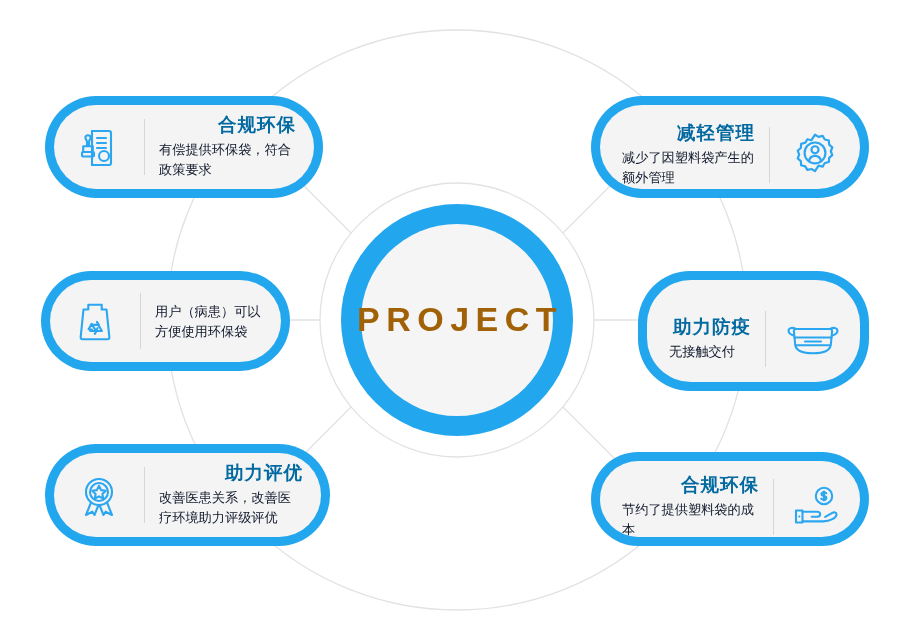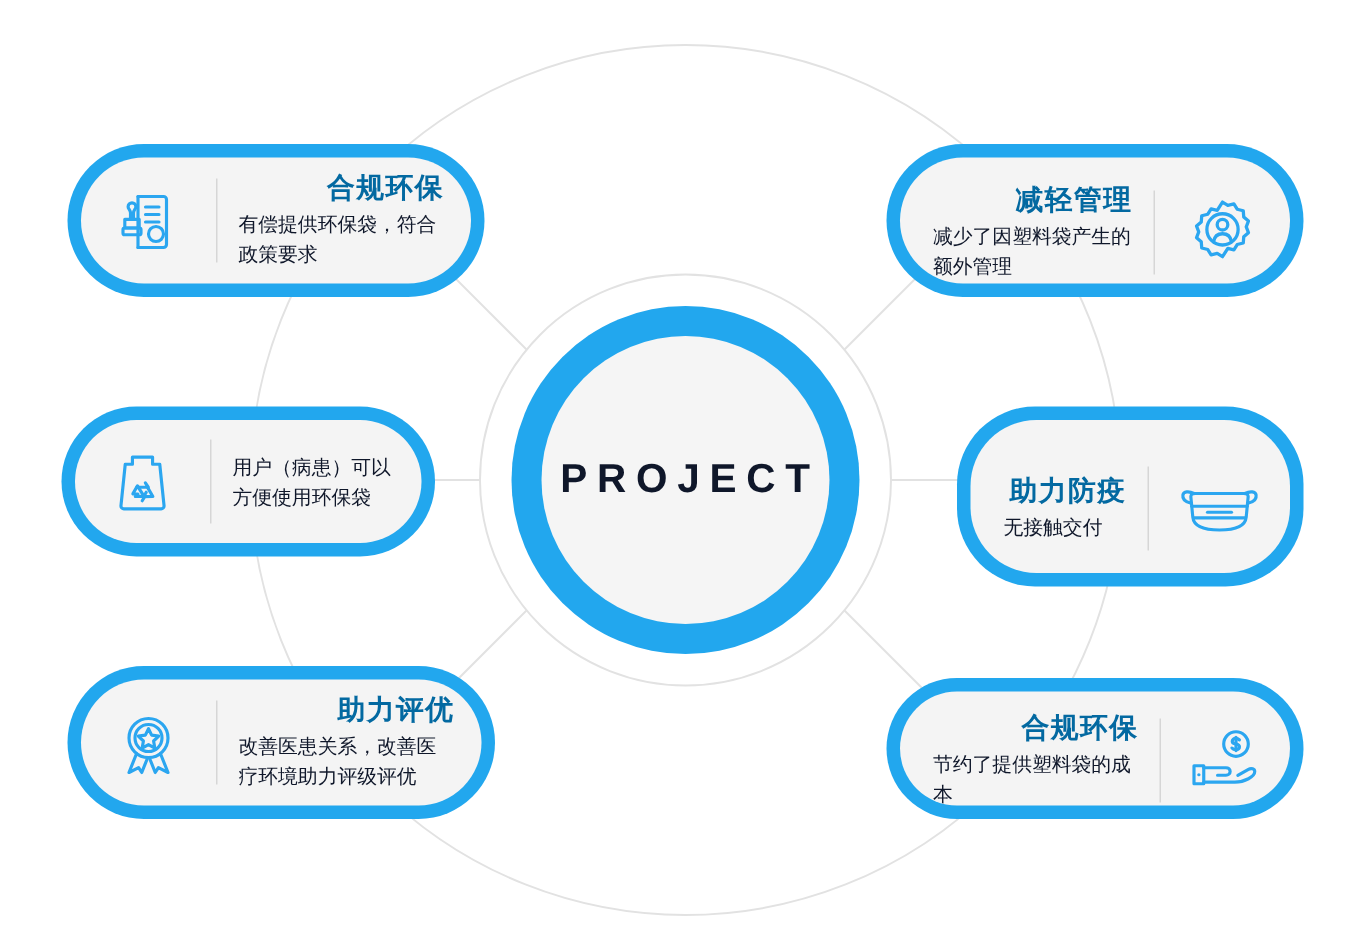--- a/index.html
+++ b/index.html
@@ -46,22 +46,22 @@
     width: 192px;
     height: 192px;
     border-radius: 50%;
     background: #f5f5f5;
     display: flex;
     flex-direction: column;
     align-items: center;
     justify-content: center;
   }
   .hub-line {
-    color: #0f172a;
-    font-size: 27px;
+    color: #a16207;
+    font-size: 34px;
     font-weight: bold;
     letter-spacing: 6.5px;
     line-height: 1.45;
     text-indent: 6px;
   }
 
   
   .card {
     position: absolute;
     background: #22a7ee;

